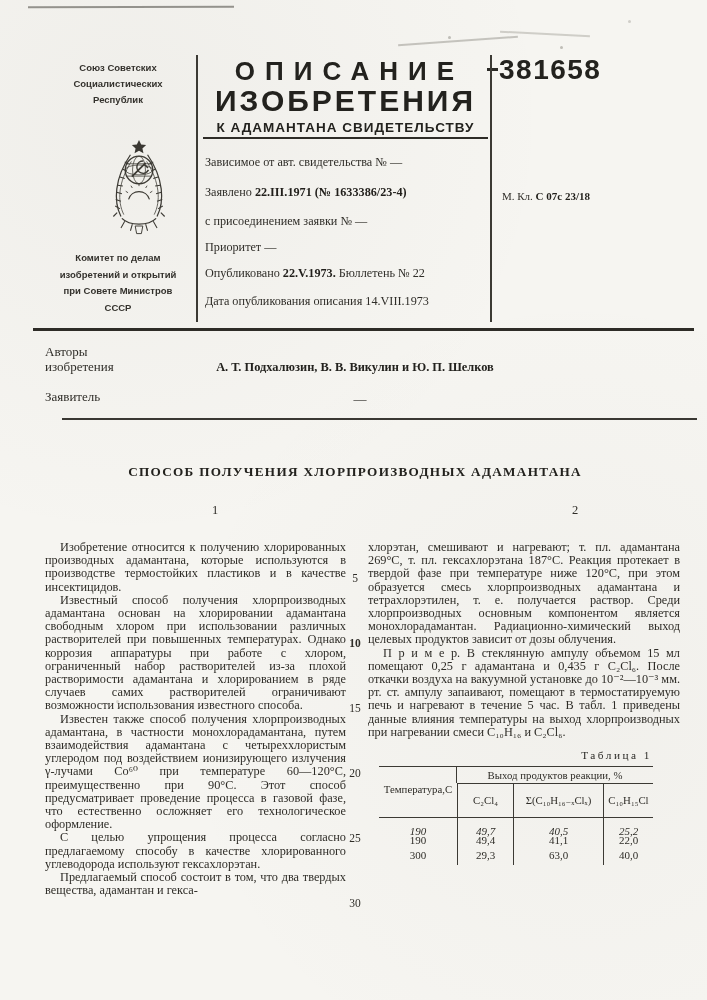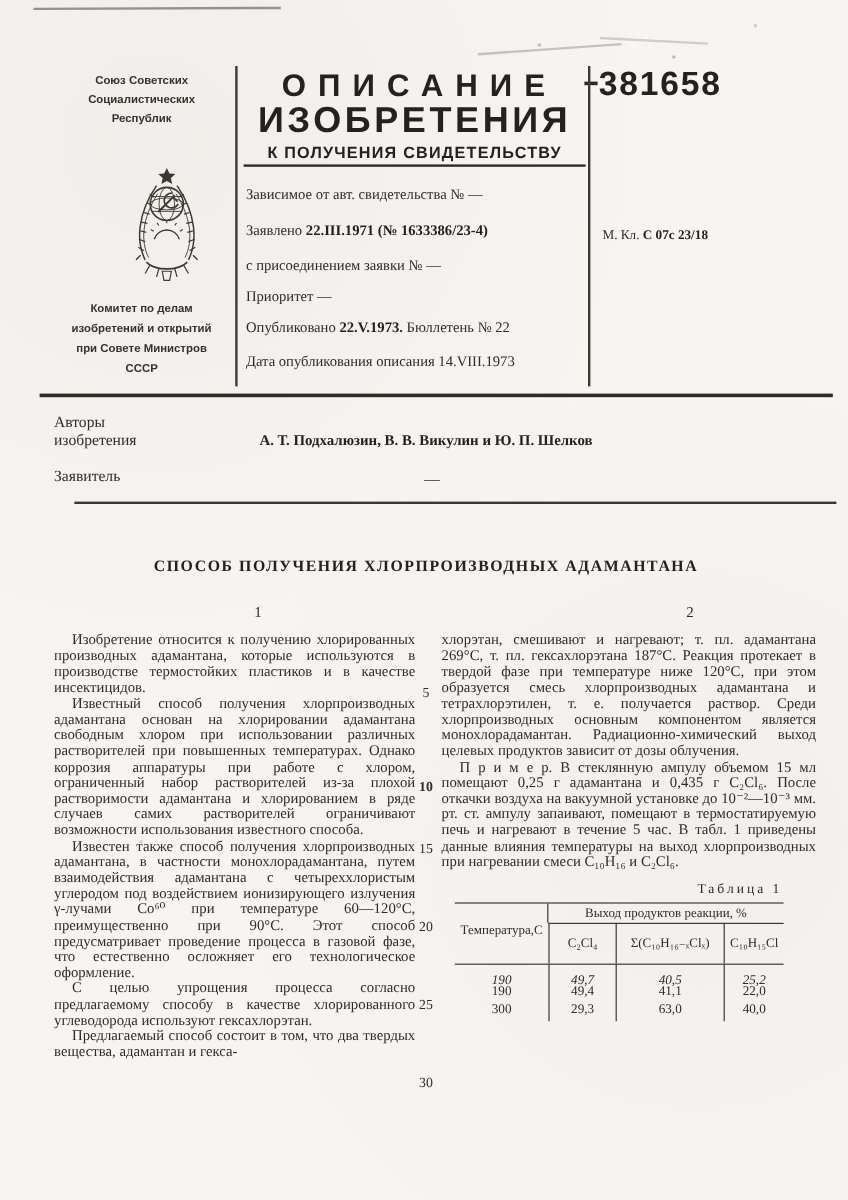--- a/index.html
+++ b/index.html
@@ -56,28 +56,28 @@
   .la1{top:344px;} .la2{top:359px;} .la3{top:389px;}
   .authors-names{left:190px;top:360px;width:330px;text-align:center;font-weight:bold;
     font-size:12.4px;color:#23221e;}
   .applicant-val{left:330px;top:391px;width:60px;text-align:center;font-size:13px;}
   
   .inv-title{left:80px;top:464px;width:550px;text-align:center;font-weight:bold;
     font-size:13.2px;letter-spacing:1.3px;color:#23221e;white-space:nowrap;}
   .colmark{width:20px;text-align:center;font-size:12.5px;color:#2f2d28;top:503px;}
   .m1{left:205px;} .m2{left:565px;}
   
-  .bodycol{top:527px;font-size:12.3px;line-height:13.2px;text-align:justify;color:#2e2c27;}
+  .bodycol{top:541px;font-size:12.3px;line-height:13.2px;text-align:justify;color:#2e2c27;}
   .col-left{left:45px;width:301px;}
   .col-right{left:368px;width:312px;}
   .bodycol p{margin:0;text-indent:15px;}
   .col-right p:first-child{text-indent:0;}
   .gutter{left:344px;top:0;width:22px;font-size:11.5px;color:#2f2d28;}
   .gutter-num{position:absolute;left:0;width:22px;text-align:center;}
-  .gutter-num:nth-child(1){top:572px;} .gutter-num:nth-child(2){top:650px;font-weight:bold;}
+  .gutter-num:nth-child(1){top:572px;} .gutter-num:nth-child(2){top:637px;font-weight:bold;}
   .gutter-num:nth-child(3){top:702px;} .gutter-num:nth-child(4){top:767px;}
   .gutter-num:nth-child(5){top:832px;} .gutter-num:nth-child(6){top:897px;}
   
   .tbl-caption{margin-top:10px;text-align:right;padding-right:28px;font-size:11.3px;
     letter-spacing:2.5px;text-indent:0;color:#2b2a26;}
   .tbl{margin-left:11px;margin-top:4px;width:274px;border-top:1.6px solid #3c3a34;
     font-size:11px;line-height:12px;text-align:center;}
   .tr{display:flex;}
   .bR{border-right:1.2px solid #3c3a34;}
   .tr-group{height:16px;align-items:center;}
@@ -156,21 +156,21 @@
       <div class="committee-line">изобретений и открытий</div>
       <div class="committee-line">при Совете Министров</div>
       <div class="committee-line">СССР</div>
     </div>
 
   <div class="abs vline v1"></div>
   <div class="abs vline v2"></div>
 
   <div class="abs doc-word1">ОПИСАНИЕ</div>
   <div class="abs doc-word2">ИЗОБРЕТЕНИЯ</div>
-  <div class="abs doc-sub">К ПОЛУЧЕНИЯ СВИДЕТЕЛЬСТВУ</div>
+  <div class="abs doc-sub">К АДАМАНТАНА СВИДЕТЕЛЬСТВУ</div>
   <div class="abs sub-underline"></div>
 
   <div class="abs detail d1"><span>Зависимое от авт. свидетельства № —</span><b></b><span></span></div>
   <div class="abs detail d2"><span>Заявлено </span><b>22.III.1971 (№ 1633386/23-4)</b><span></span></div>
   <div class="abs detail d4"><span>Приоритет —</span><b></b><span></span></div>
   <div class="abs detail d3"><span>с присоединением заявки № —</span><b></b><span></span></div>
   <div class="abs detail d5"><span>Опубликовано </span><b>22.V.1973.</b><span> Бюллетень № 22</span></div>
   <div class="abs detail d6"><span>Дата опубликования описания 14.VIII.1973</span><b></b><span></span></div>
 
   <div class="abs doc-number">381658</div>

